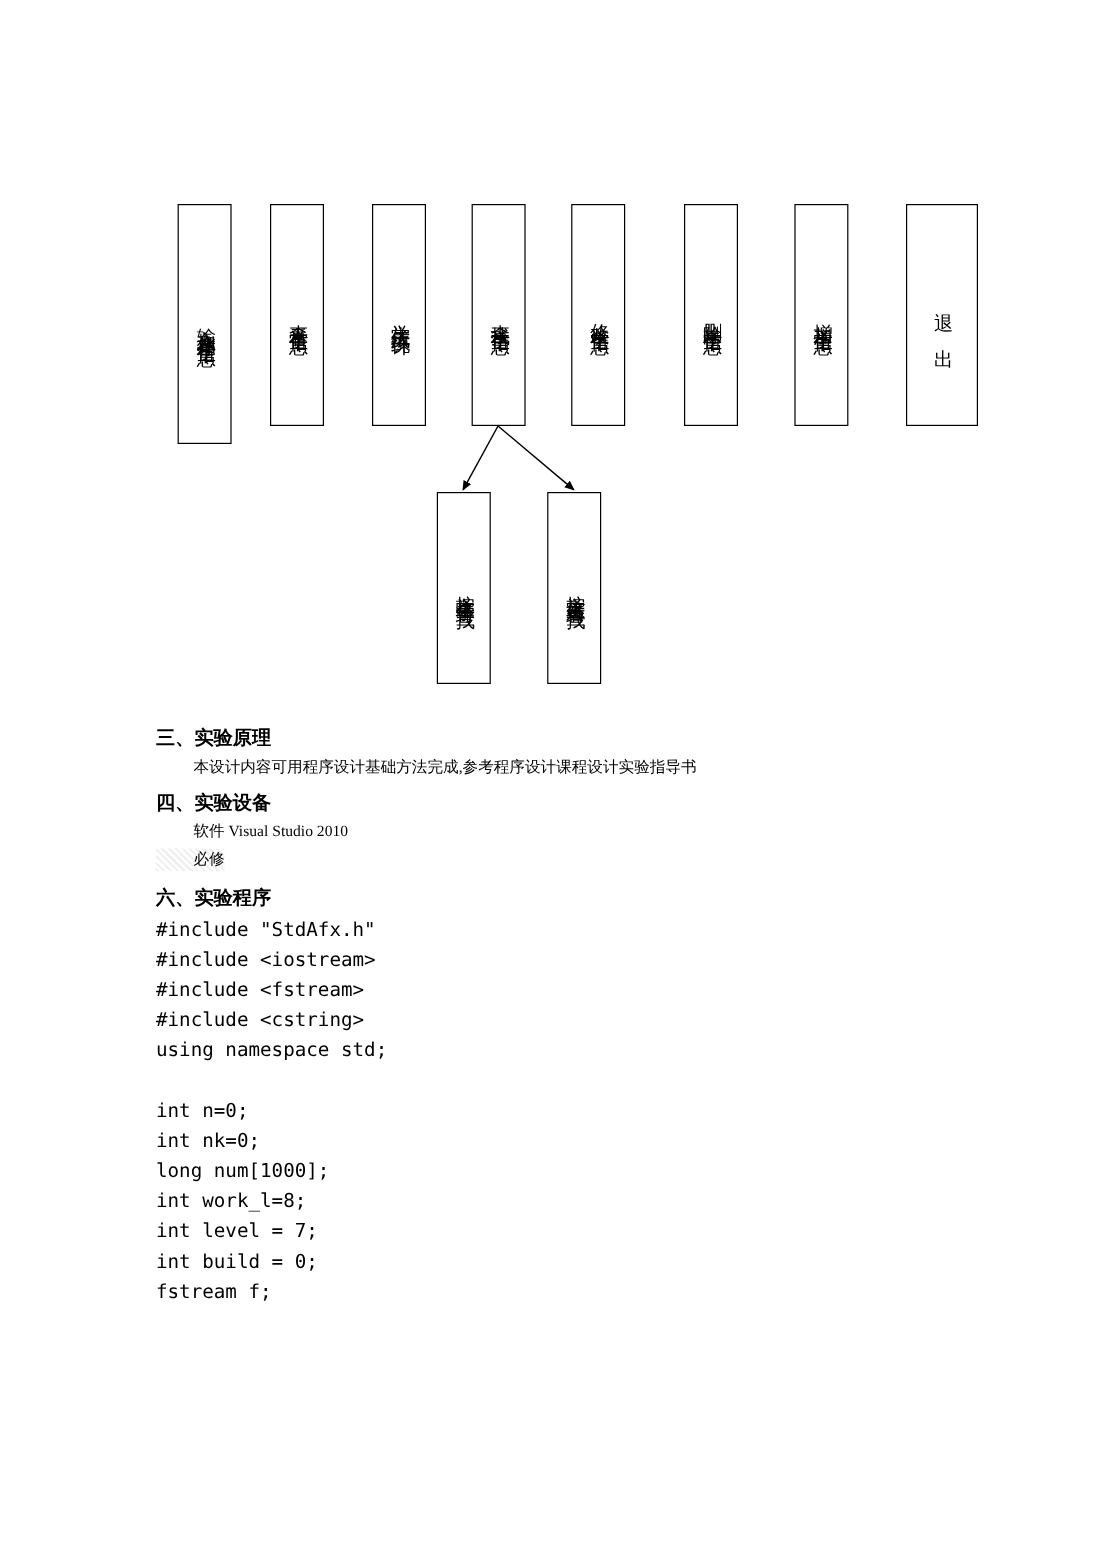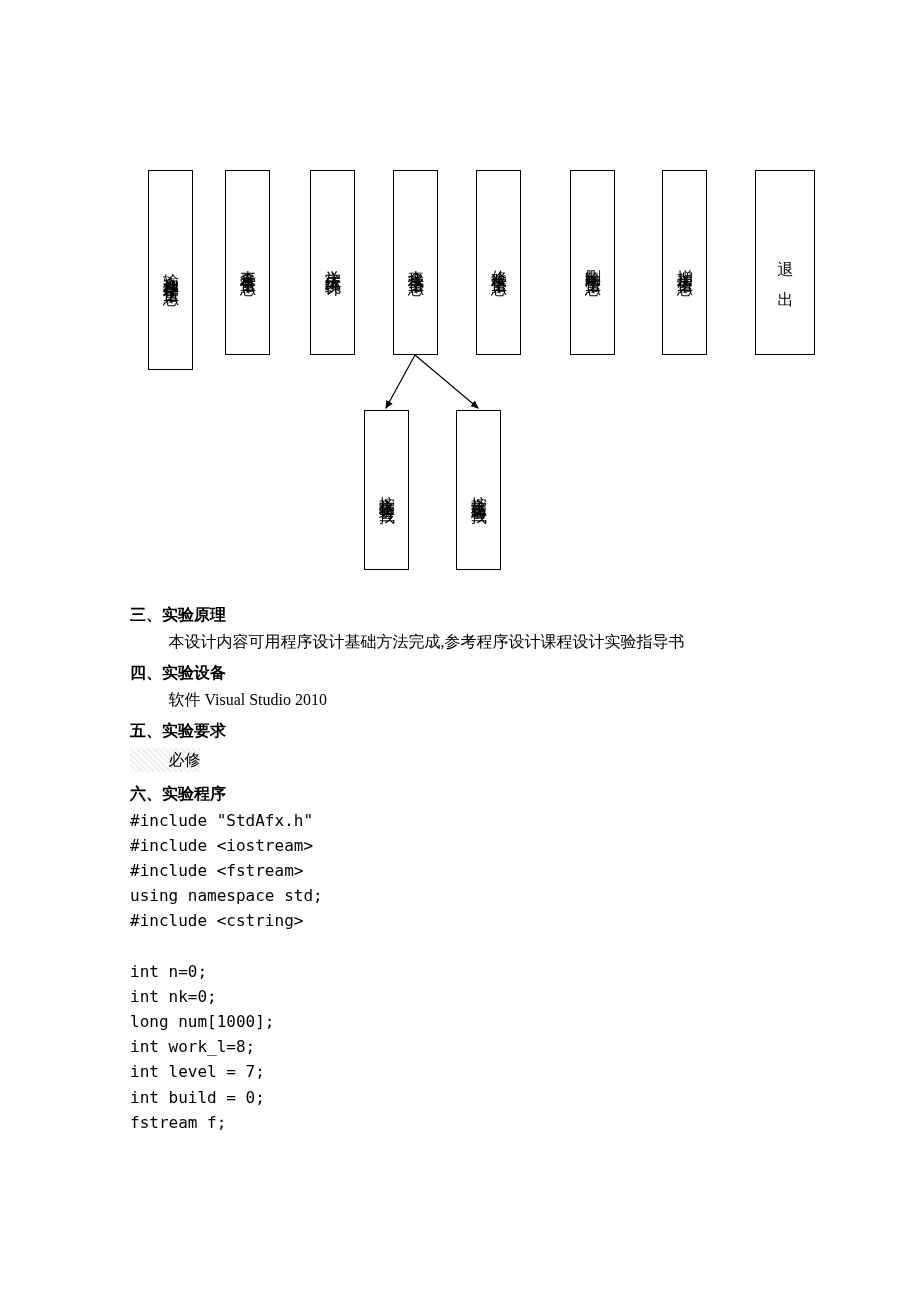--- a/index.html
+++ b/index.html
@@ -43,21 +43,21 @@
   }
   .section {
   }
   .heading {
     font-family: "SimHei", "黑体", sans-serif;
     font-weight: bold;
     font-size: 16px;
     margin: 10px 0 4px 0;
   }
   .para {
-    font-size: 16px;
+    font-size: 13px;
     margin: 2px 0 2px 2.4em;
     line-height: 1.45;
   }
   .para.shade {
     margin-left: 0;
     padding-left: 2.4em;
     display: inline-block;
     background: repeating-linear-gradient(45deg, #f0f0f0 0 2px, #fff 2px 4px);
   }
   .code {
@@ -120,30 +120,29 @@
   </div>
 
   <div class="section">
 
     <div class="heading">三、实验原理</div>
     <div class="para">本设计内容可用程序设计基础方法完成,参考程序设计课程设计实验指导书</div>
 
     <div class="heading">四、实验设备</div>
     <div class="para">软件 Visual Studio 2010</div>
 
-    <div class="heading">五、实验要求</div>
     <div><span class="para shade">必修</span></div>
 
     <div class="heading">六、实验程序</div>
     <div id="codeblock">
         <div class="code">#include "StdAfx.h"</div>
         <div class="code">#include &lt;iostream&gt;</div>
         <div class="code">#include &lt;fstream&gt;</div>
+        <div class="code">#include &lt;cstring&gt;</div>
         <div class="code">using namespace std;</div>
-        <div class="code">#include &lt;cstring&gt;</div>
         <div class="code">&nbsp;</div>
         <div class="code">int n=0;</div>
         <div class="code">int nk=0;</div>
         <div class="code">long num[1000];</div>
         <div class="code">int work_l=8;</div>
         <div class="code">int level = 7;</div>
         <div class="code">int build = 0;</div>
         <div class="code">fstream f;</div>
       </div>
 

